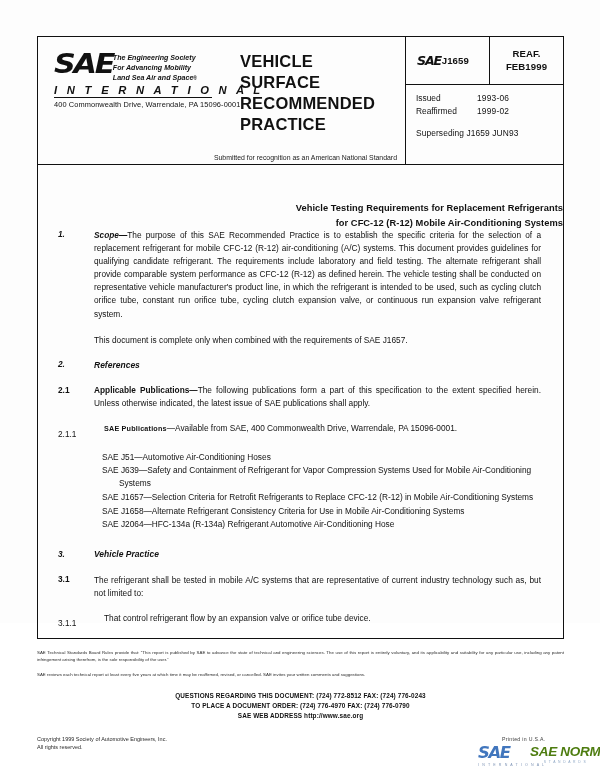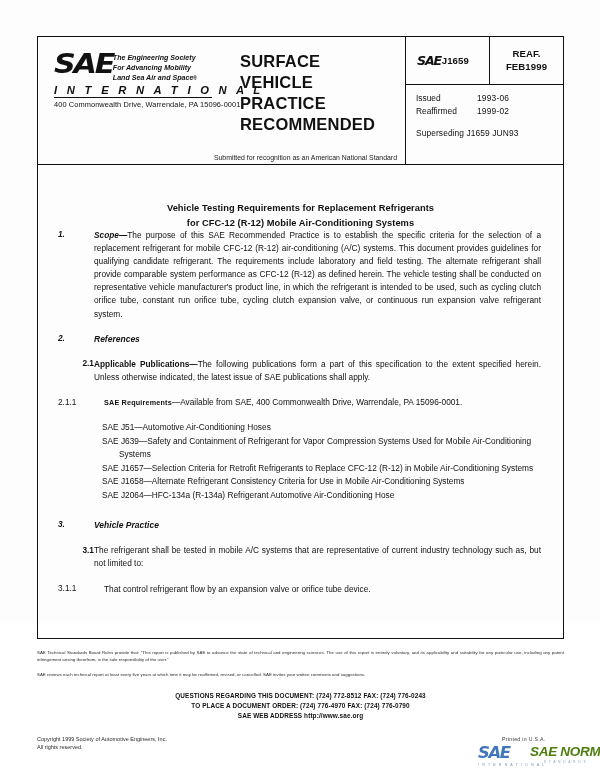--- a/index.html
+++ b/index.html
@@ -209,21 +209,21 @@
     padding-top: 11px;
     letter-spacing: 0.1px;
   }
 
   
   .title-block {
     position: absolute;
     left: 0;
     top: 128px;
     width: 100%;
-    text-align: center;
+    text-align: right;
     padding-top: 36px;
     box-sizing: border-box;
   }
   .doc-title {
     font-size: 9.3px;
     font-weight: bold;
     line-height: 1.62;
     color: #111;
     letter-spacing: 0.05px;
   }
@@ -246,27 +246,27 @@
     width: 36px;
     flex: 0 0 36px;
     font-size: 8.3px;
     font-weight: bold;
     font-style: italic;
     color: #111;
     padding-top: 0.4px;
   }
   .clause-num.plain {
     font-style: normal;
-    text-align: right;
   }
   .clause-num.wide {
     width: 46px;
     flex: 0 0 46px;
     font-weight: normal;
     font-style: normal;
+    margin-top: 6px;
   }
   .clause-body {
     flex: 1;
     font-size: 8.3px;
     line-height: 1.58;
     color: #111;
     text-align: justify;
   }
   .clause-body.nojust { text-align: left; }
   .lead {
@@ -423,24 +423,24 @@
                 <div>For Advancing Mobility</div>
                 <div><span>Land Sea Air and Space</span><span class="reg">®</span></div>
               </div>
             </div>
             <div class="intl-word">I N T E R N A T I O N A L</div>
             <div class="addr-rule"></div>
             <div class="addr-line">400 Commonwealth Drive, Warrendale, PA 15096-0001</div>
           </div>
 
           <div class="title-cell">
+            <div class="doc-kind">VEHICLE</div>
             <div class="doc-kind">SURFACE</div>
-            <div class="doc-kind">VEHICLE</div>
+            <div class="doc-kind">RECOMMENDED</div>
             <div class="doc-kind">PRACTICE</div>
-            <div class="doc-kind">RECOMMENDED</div>
           </div>
 
         </div>
         <div class="hdr-left-bottom">
           <div class="ansi-note">Submitted for recognition as an American National Standard</div>
         </div>
       </div>
 
       <div class="hdr-right">
         <div class="hdr-right-top">
@@ -472,39 +472,40 @@
       <div class="doc-title">Vehicle Testing Requirements for Replacement Refrigerants</div>
       <div class="doc-title">for CFC-12 (R-12) Mobile Air-Conditioning Systems</div>
     </div>
 
     <div class="body">
 
       <div class="clause">
         <div class="clause-num">1.</div>
         <div class="clause-body">
           <span class="lead">Scope—</span><span>The purpose of this SAE Recommended Practice is to establish the specific criteria for the selection of a replacement refrigerant for mobile CFC-12 (R-12) air-conditioning (A/C) systems.  This document provides guidelines for qualifying candidate refrigerant.  The requirements include laboratory and field testing. The alternate refrigerant shall provide comparable system performance as CFC-12 (R-12) as defined herein. The vehicle testing shall be conducted on representative vehicle manufacturer's product line, in which the refrigerant is intended to be used, such as cycling clutch orifice tube, constant run orifice tube, cycling clutch expansion valve, or continuous run expansion valve refrigerant system.</span>
+          <div class="para-gap">This document is complete only when combined with the requirements of SAE J1657.</div>
         </div>
       </div>
 
       <div class="clause">
         <div class="clause-num">2.</div>
         <div class="clause-body heading-only">References</div>
       </div>
 
       <div class="clause">
         <div class="clause-num plain">2.1</div>
         <div class="clause-body">
           <span class="lead-up">Applicable Publications—</span><span>The following publications form a part of this specification to the extent specified herein.  Unless otherwise indicated, the latest issue of SAE publications shall apply.</span>
         </div>
       </div>
 
       <div class="clause">
         <div class="clause-num wide">2.1.1</div>
         <div class="clause-body nojust">
-          <span class="smallcaps">SAE Requirements</span><span>—Available from SAE, 400 Commonwealth Drive, Warrendale, PA 15096-0001.</span>
+          <span class="smallcaps">SAE Publications</span><span>—Available from SAE, 400 Commonwealth Drive, Warrendale, PA 15096-0001.</span>
         </div>
       </div>
 
       <div class="pub-list">
         <div class="pub-item">SAE J51—Automotive Air-Conditioning Hoses</div>
         <div class="pub-item">SAE J639—Safety and Containment of Refrigerant for Vapor Compression Systems Used for Mobile Air-Conditioning Systems</div>
         <div class="pub-item just">SAE J1657—Selection Criteria for Retrofit Refrigerants to Replace CFC-12 (R-12) in Mobile Air-Conditioning Systems</div>
         <div class="pub-item">SAE J1658—Alternate Refrigerant Consistency Criteria for Use in Mobile Air-Conditioning Systems</div>
         <div class="pub-item">SAE J2064—HFC-134a (R-134a) Refrigerant Automotive Air-Conditioning Hose</div>
       </div>

